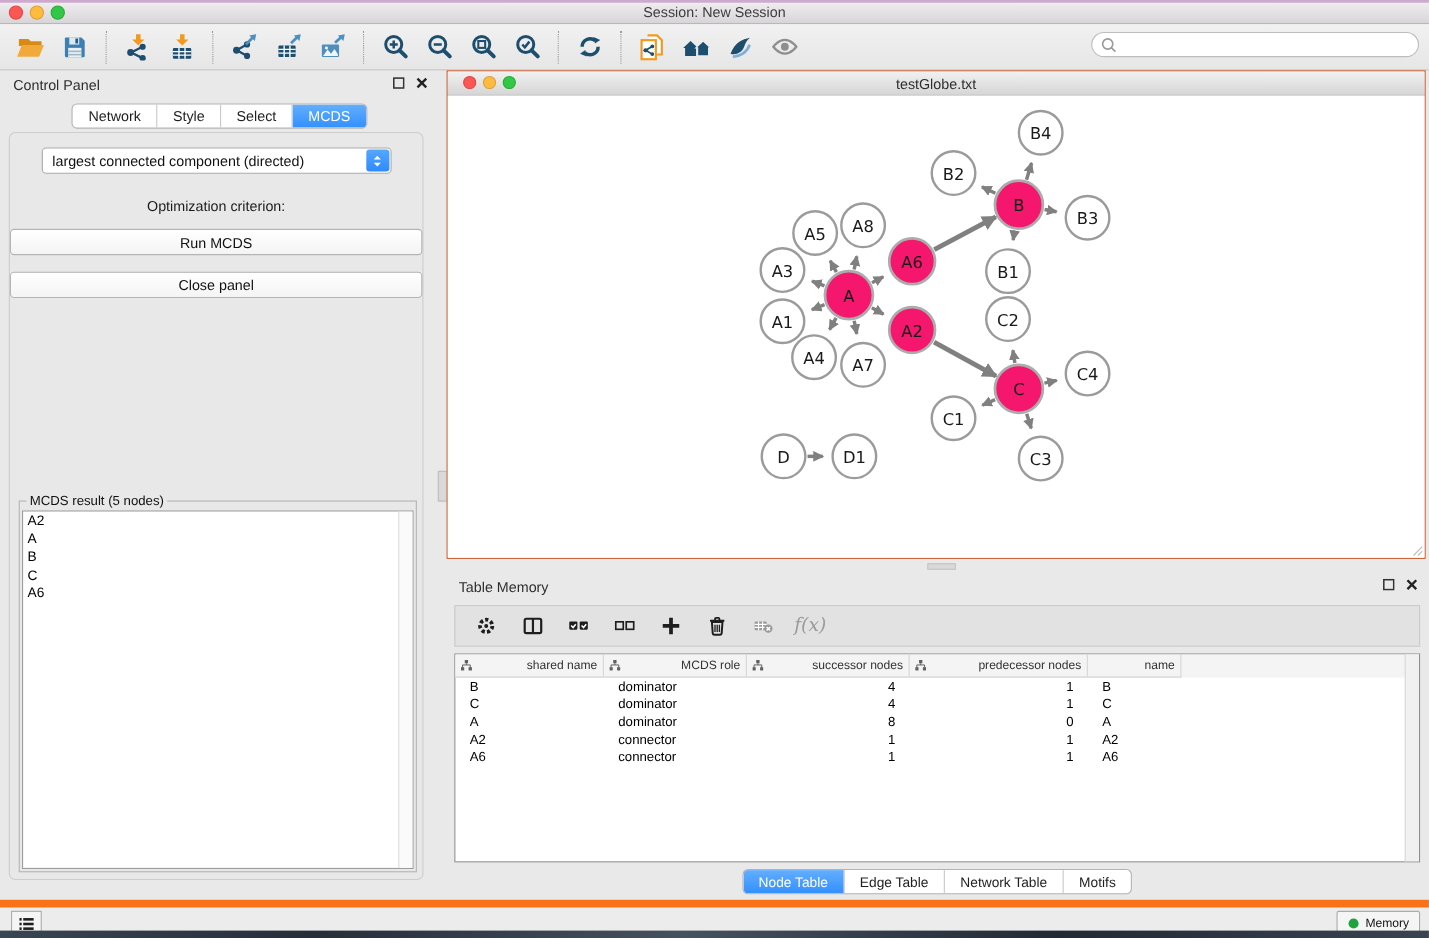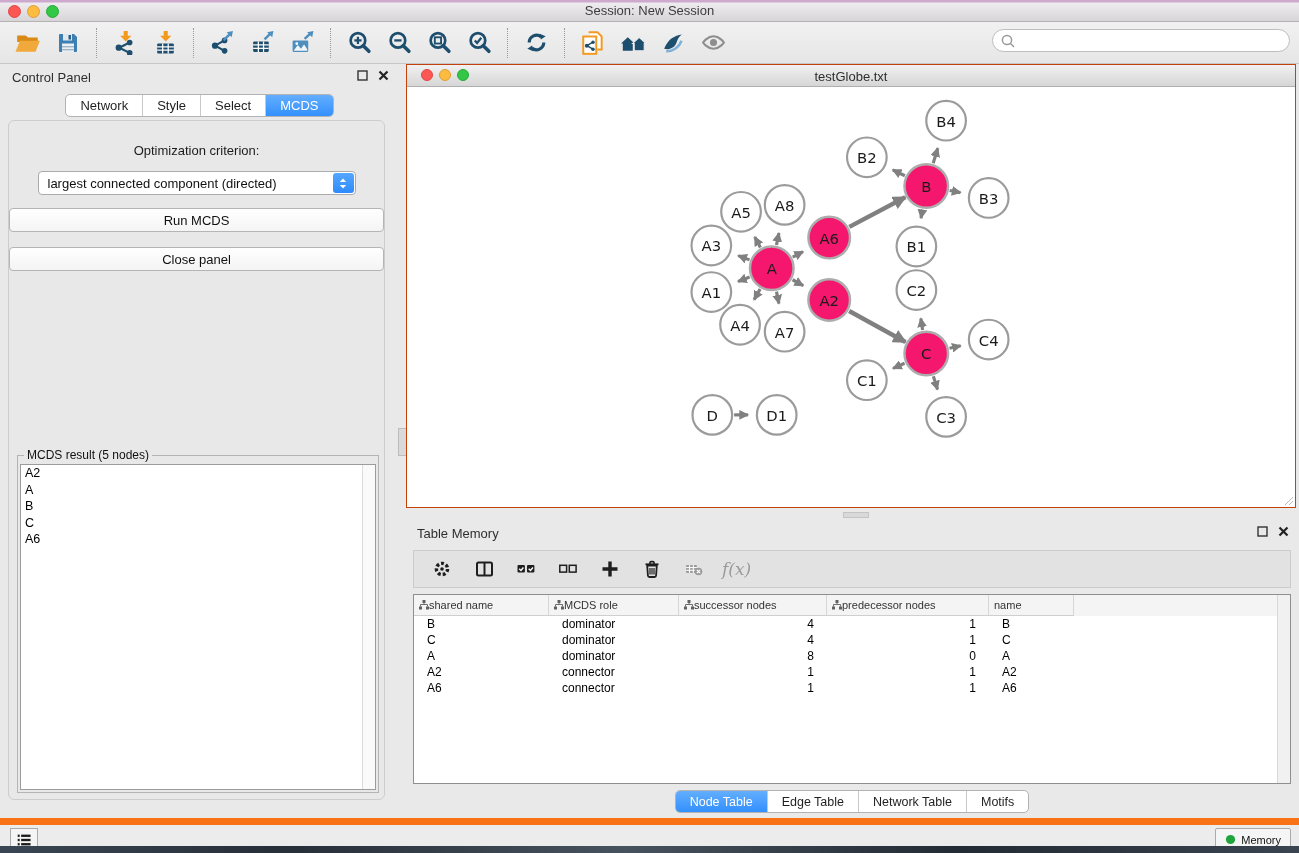--- a/index.html
+++ b/index.html
@@ -87,21 +87,21 @@
   #tp-toolbar { position:absolute; left:8px; right:8px; top:30px; height:38px;
     background:#E2E2E2; border:1px solid #CBCBCB;
     display:flex; align-items:center; gap:14px; padding-left:14px; }
   .tpbtn { width:28px; height:28px; display:flex; align-items:center; justify-content:center; }
   .fx { font-family:"DejaVu Serif", serif; font-style:italic; font-size:17px; color:#9a9a9a; }
   #tbl-container { position:absolute; left:8px; right:8px; top:74px; height:190px;
     background:#fff; border:1px solid #8F8F8F; }
   #tbl-head { display:flex; height:21px; background:#F4F4F4; font-size:11px; color:#333; }
   .th { display:flex; align-items:center; border-right:1px solid #D6D6D6;
     border-bottom:1px solid #CFCFCF; padding:0 5px; }
-  .th .lbl { flex:1; text-align:left; white-space:nowrap; }
+  .th .lbl { flex:1; text-align:right; white-space:nowrap; }
   .tr { display:flex; height:16px; font-size:12px; color:#000; }
   .td { padding:0 13px; white-space:nowrap; line-height:16px; }
   #tbl-scroll { position:absolute; right:0; top:0; bottom:0; width:13px;
     background:#F1F1F1; border-left:1px solid #D8D8D8; }
   #tp-tabs-row { position:absolute; left:0; right:0; top:270px; text-align:center; }
   #tp-tabs-row .seg { font-size:12.5px; }
 
   
   #status-bar { position:absolute; left:0; right:0; bottom:7px; height:28px;
     background:#ECECEC; border-top:7px solid #f97316; }
@@ -297,30 +297,30 @@
       <path d="M1.5 1.5l8 8M9.5 1.5l-8 8" stroke="#222" stroke-width="2.2"></path>
     </svg>
   </div>
   <div id="cp-tabs-row"><div class="segwrap" id="cp-tabs">
         <div class="seg">Network</div>
         <div class="seg">Style</div>
         <div class="seg">Select</div>
         <div class="seg sel">MCDS</div>
       </div></div>
   <div id="cp-content">
-    <div id="opt-label">Optimization criterion:</div>
     <div id="dropdown">
       <span class="val">largest connected component (directed)</span>
       <span class="stepper">
         <svg width="12" height="13" viewBox="0 0 12 13">
           <path d="M2.8 5L6 1.6 9.2 5z" fill="#fff"></path>
             <path d="M2.8 8L6 11.4 9.2 8z" fill="#fff"></path>
         </svg>
       </span>
     </div>
+    <div id="opt-label">Optimization criterion:</div>
     <div class="btn-row">
       <button class="pbtn">Run MCDS</button>
       <button class="pbtn">Close panel</button>
     </div>
     <div id="result-box">
       <span id="result-legend">MCDS result (5 nodes)</span>
       <div id="result-list">
         <div id="result-scroll"></div>
       <div class="result-item">A2</div>
           <div class="result-item">A</div>

